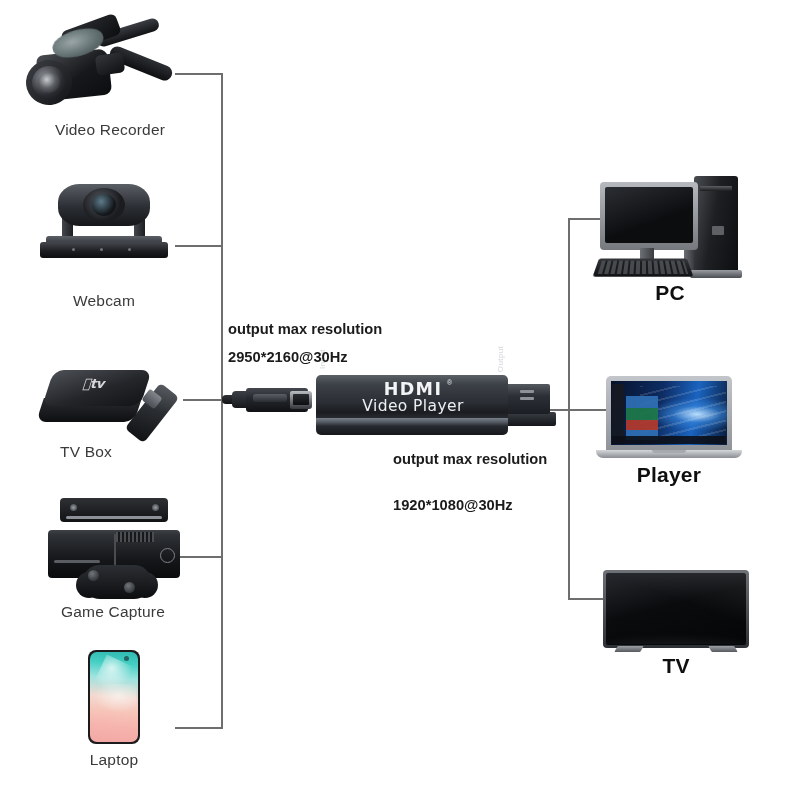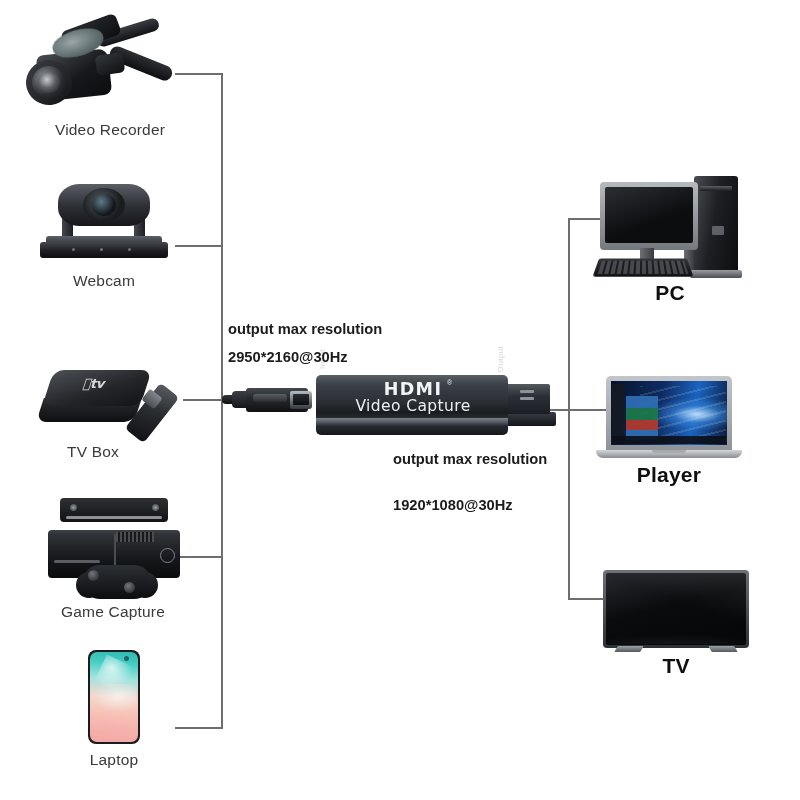--- a/index.html
+++ b/index.html
@@ -194,32 +194,32 @@
         <div class="wc-neck-r"></div>
       <div class="wc-head"></div>
         <div class="wc-lensring"></div>
         <div class="wc-lens"></div>
       <div class="wc-base2"></div>
         <div class="wc-base"></div>
       <div class="wc-dot" style="left:72px;"></div>
       <div class="wc-dot" style="left:100px;"></div>
       <div class="wc-dot" style="left:128px;"></div>
     </div>
-    <div class="lbl" style="left:14px;top:273px;width:180px;">Webcam</div>
+    <div class="lbl" style="left:14px;top:293px;width:180px;">Webcam</div>
   </div>
 
   <div class="node">
     <div class="art">
       <div class="tb-remote"></div>
         <div class="tb-rpad"></div>
       <div class="tb-front"></div>
         <div class="tb-top"></div>
       <div class="tb-logo">tv</div>
     </div>
-    <div class="lbl" style="left:13px;top:444px;width:160px;">TV Box</div>
+    <div class="lbl" style="left:6px;top:444px;width:160px;">TV Box</div>
   </div>
 
   <div class="node">
     <div class="art">
       <div class="gc-kin"></div>
         <div class="gc-kinbar"></div>
       <div class="gc-keye" style="left:70px;"></div>
       <div class="gc-keye" style="left:152px;"></div>
       <div class="gc-bodytop"></div>
         <div class="gc-body"></div>
@@ -305,21 +305,21 @@
       <div class="usb-lip"></div>
         <div class="usb-shell"></div>
       <div class="usb-l1"></div>
         <div class="usb-l2"></div>
     </div>
 
     <div class="cap-body"></div>
     <div class="cap-shine"></div>
     <div class="cap-hdmi-txt">HDMI</div>
     <div class="cap-reg">®</div>
-    <div class="cap-sub-txt">Video Capture</div>
+    <div class="cap-sub-txt">Video Player</div>
     <div class="cap-in-lbl">Input</div>
     <div class="cap-out-lbl">Output</div>
   </div>
 
   <div class="spec" style="left:228px;top:322px;">output max resolution</div>
   <div class="spec" style="left:228px;top:350px;">2950*2160@30Hz</div>
 
   <div class="spec" style="left:393px;top:452px;">output max resolution</div>
   <div class="spec" style="left:393px;top:498px;">1920*1080@30Hz</div>
 

